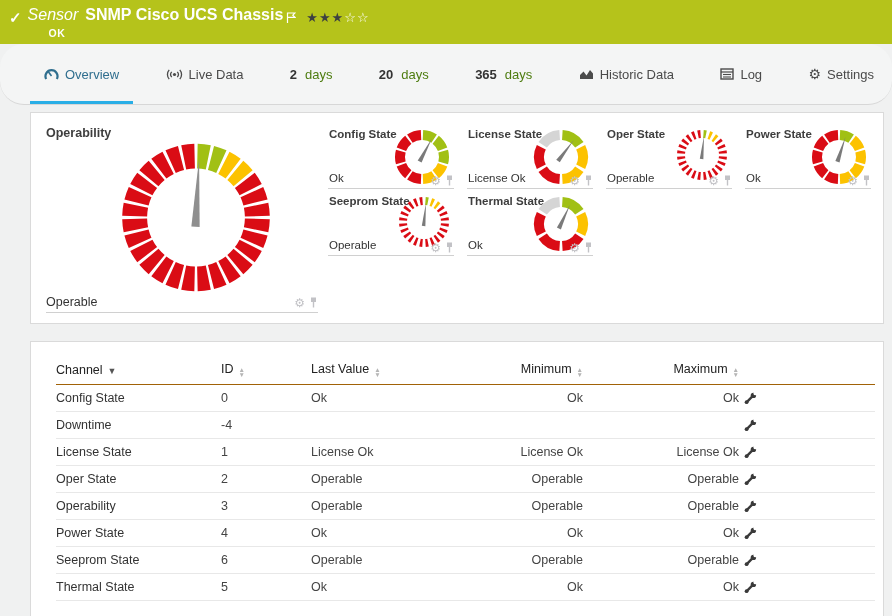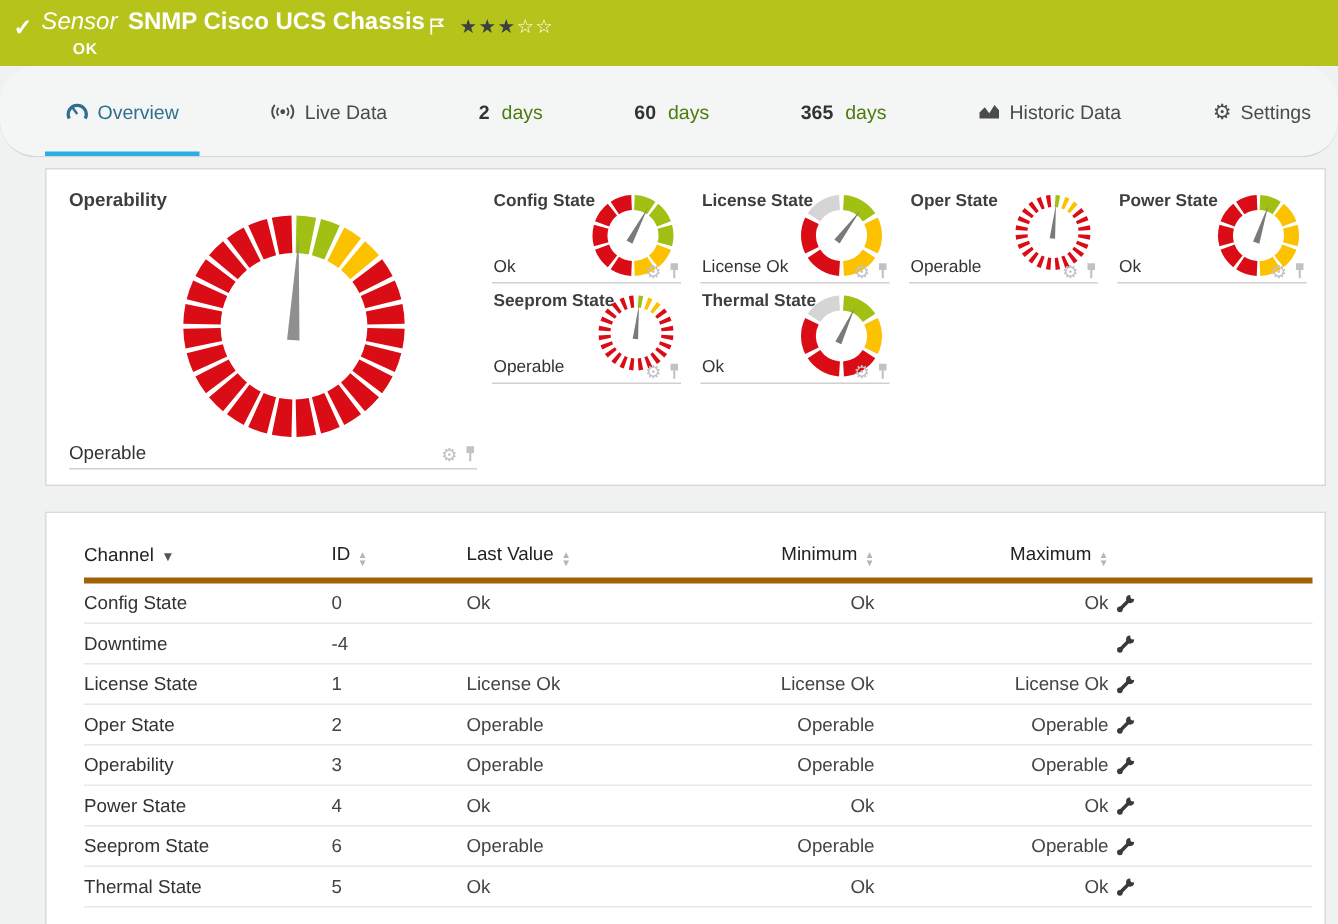--- a/index.html
+++ b/index.html
@@ -48,21 +48,21 @@
                 align-content:start; column-gap:13px; row-gap:4px; margin-left:10px; }
   .scell { position:relative; border-bottom:1px solid #d0d0d0; padding:2px 0 0 1px; }
   .scell .glabel { font-size:11.5px; }
   .scell .gvalue { position:absolute; left:1px; bottom:4px; font-size:11.5px; }
   .scell .gauge-svg { position:absolute; right:2px; top:1px; }
   .scell .cellicons { position:absolute; right:0; bottom:1px; }
 
   
   .tablewrap { margin-top:17px; min-height:300px; padding:14px 8px 6px 25px; }
   .thead, .trow { display:flex; align-items:center; }
-  .thead { border-bottom:4px solid #a16207; padding:6px 0 7px 0; font-size:12.5px; color:#222; }
+  .thead { border-bottom:1px solid #a16207; padding:6px 0 7px 0; font-size:12.5px; color:#222; }
   .trow { border-bottom:1px solid #e8e8e8; height:27px; font-size:12.5px; color:#444; }
   .td, .th { padding-right:4px; }
   .c-channel { width:165px; text-align:left; }
   .c-id      { width:90px;  text-align:left; }
   .c-last    { width:120px; }
   .c-min     { width:156px; text-align:right; }
   .c-max     { width:156px; text-align:right; }
   .c-icon    { width:130px; text-align:center; }
   .trow .c-channel { color:#333; }
   .th { cursor:pointer; }
@@ -110,34 +110,45 @@
           <path d="M5.7 3.9 A3.9 3.9 0 0 0 5.7 9.1 M3.2 1.9 A6.9 6.9 0 0 0 3.2 11.1 M11.3 3.9 A3.9 3.9 0 0 1 11.3 9.1 M13.8 1.9 A6.9 6.9 0 0 1 13.8 11.1" fill="none" stroke="currentColor" stroke-width="1.3"></path>
         </svg>
     </span>
     <span>Live Data</span>
   </div>
   <div class="tab">
     <span class="num">2</span>
     <span class="days">days</span>
   </div>
   <div class="tab">
-    <span class="num">60</span>
+    <span class="num">20</span>
     <span class="days">days</span>
   </div>
   <div class="tab">
     <span class="num">365</span>
     <span class="days">days</span>
   </div>
   <div class="tab">
     <span class="ticon">
       <svg width="15" height="12" viewBox="0 0 15 12">
           <path d="M1 11 V7 L4.5 3.5 L7.5 7.5 L11 2 L14 5.5 V11 Z" fill="currentColor"></path>
         </svg>
     </span>
     <span>Historic Data</span>
+  </div>
+  <div class="tab">
+    <span class="ticon">
+      <svg width="14" height="12" viewBox="0 0 14 12">
+          <rect x="1" y="1" width="12" height="10" fill="none" stroke="currentColor" stroke-width="1.4"></rect>
+          <line x1="1" y1="4" x2="13" y2="4" stroke="currentColor" stroke-width="1.2"></line>
+          <line x1="3" y1="6.5" x2="11" y2="6.5" stroke="currentColor" stroke-width="1.1"></line>
+          <line x1="3" y1="9" x2="11" y2="9" stroke="currentColor" stroke-width="1.1"></line>
+        </svg>
+    </span>
+    <span>Log</span>
   </div>
   <div class="tab">
     <span class="ticon gear-glyph">⚙</span>
     <span>Settings</span>
   </div>
 </nav>
 
 <section class="panel gauges">
   <div class="big-cell">
     <div class="glabel">Operability</div>

